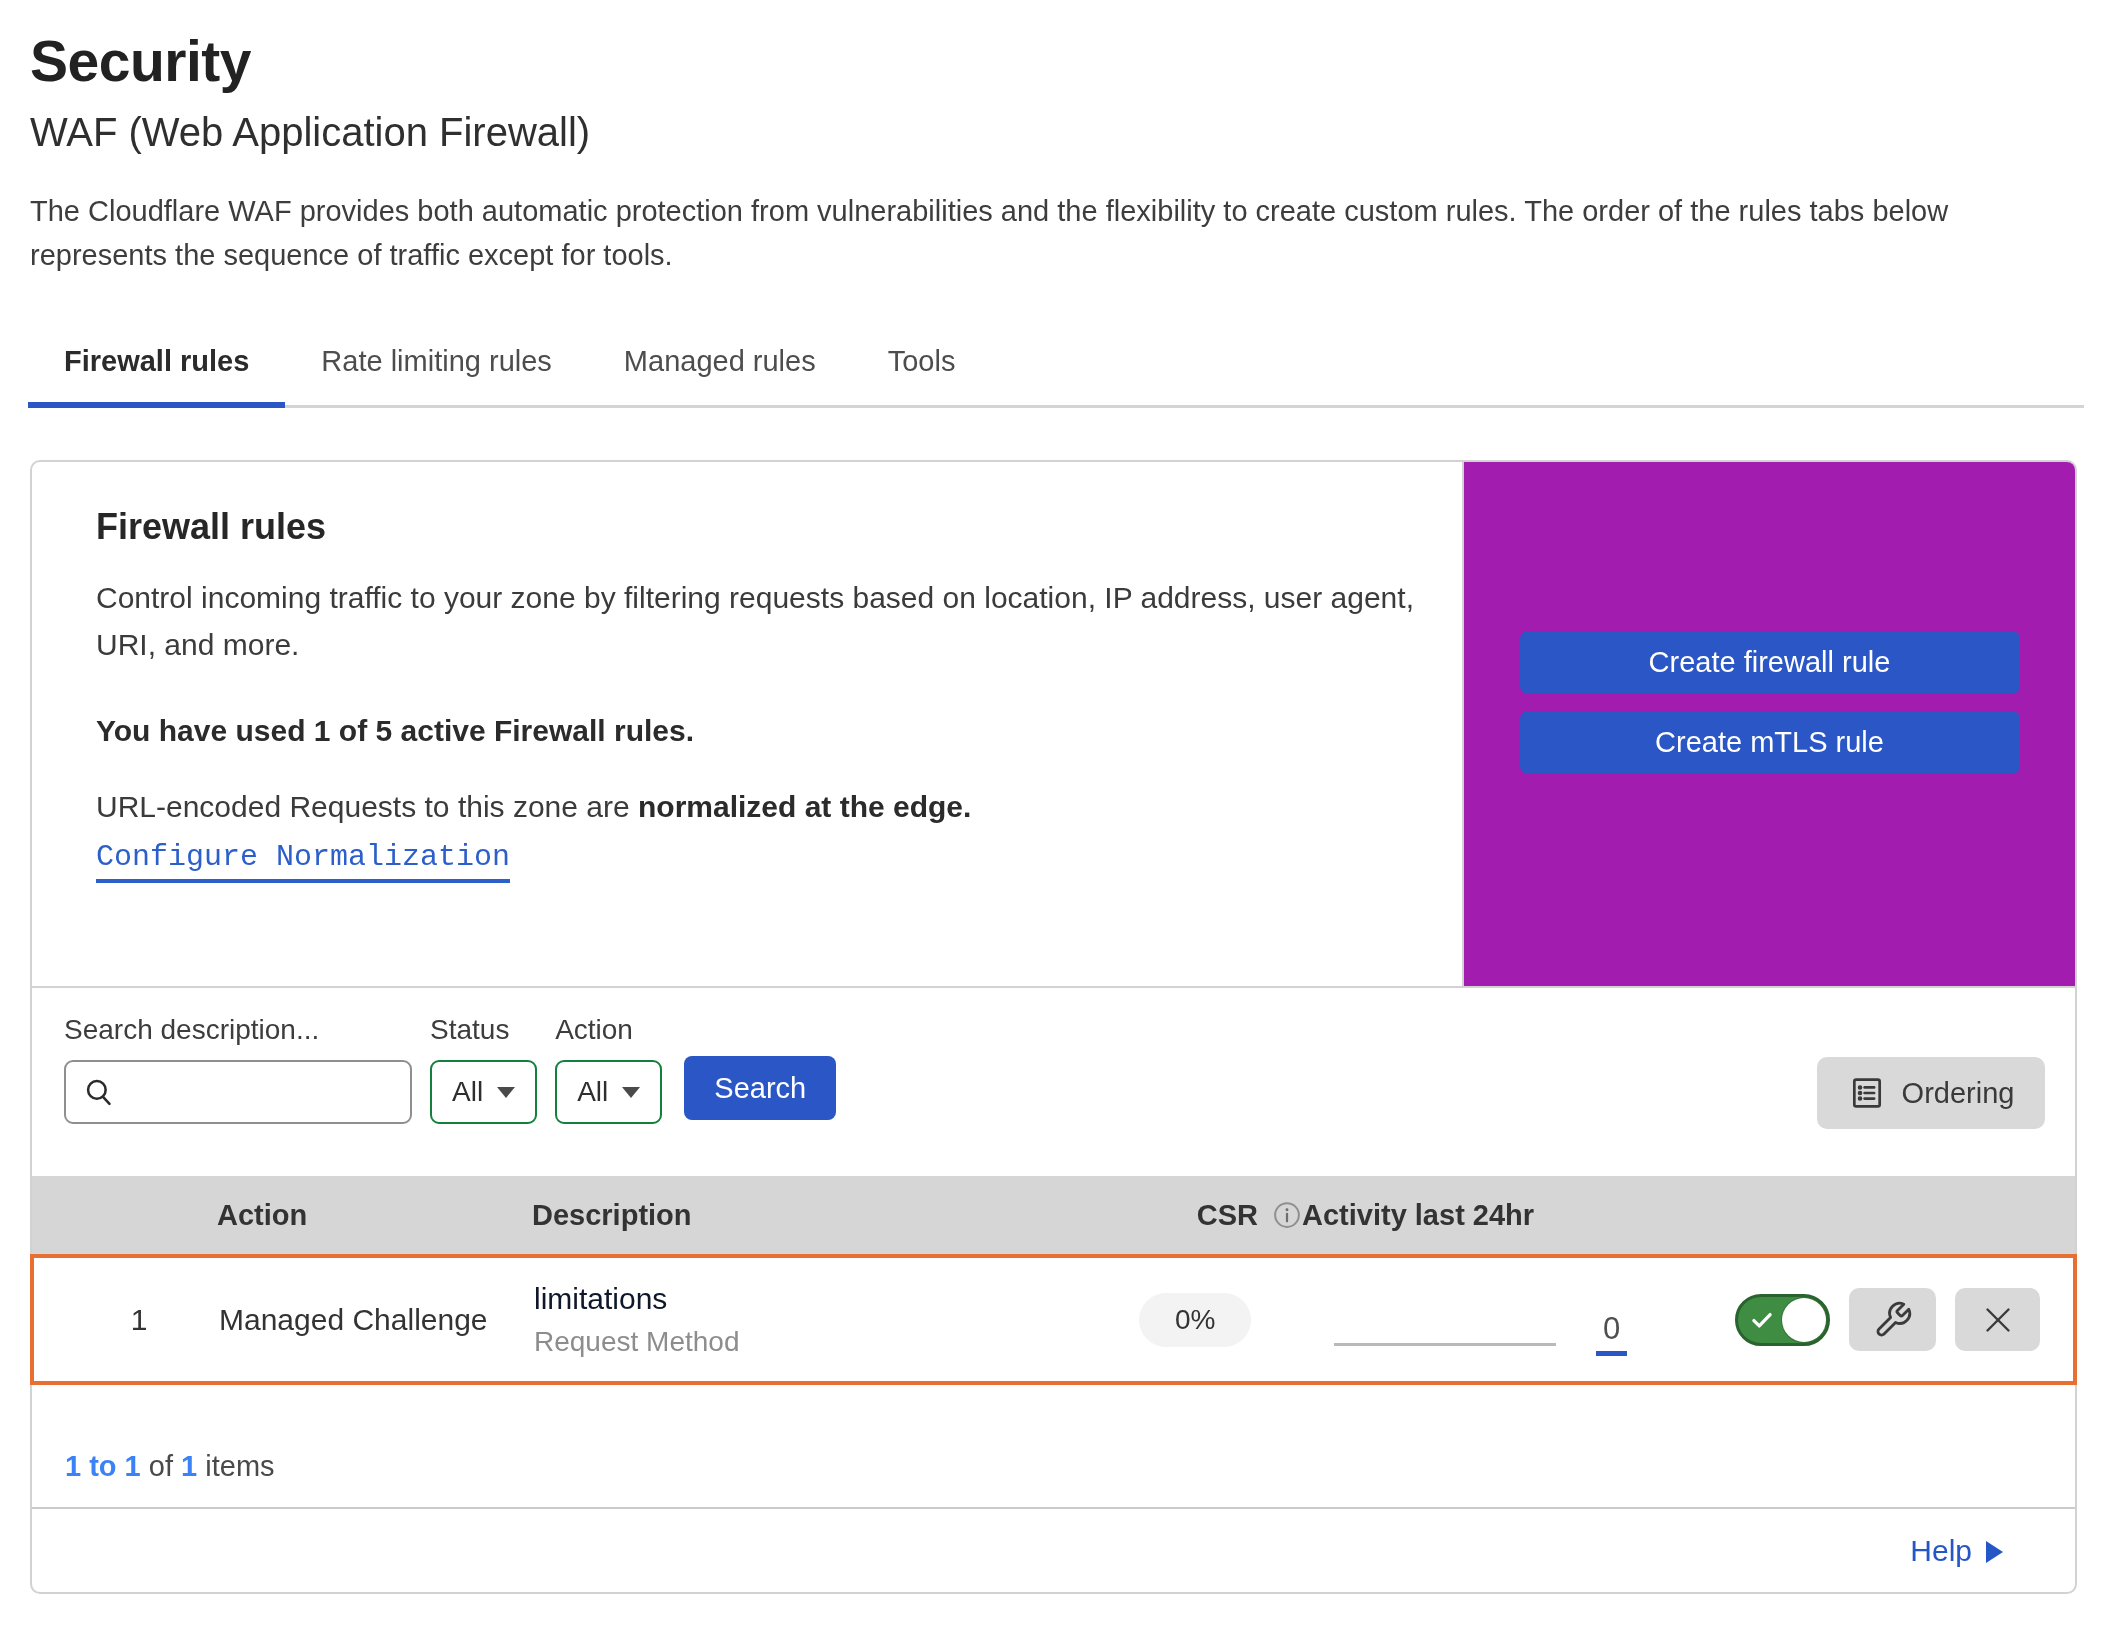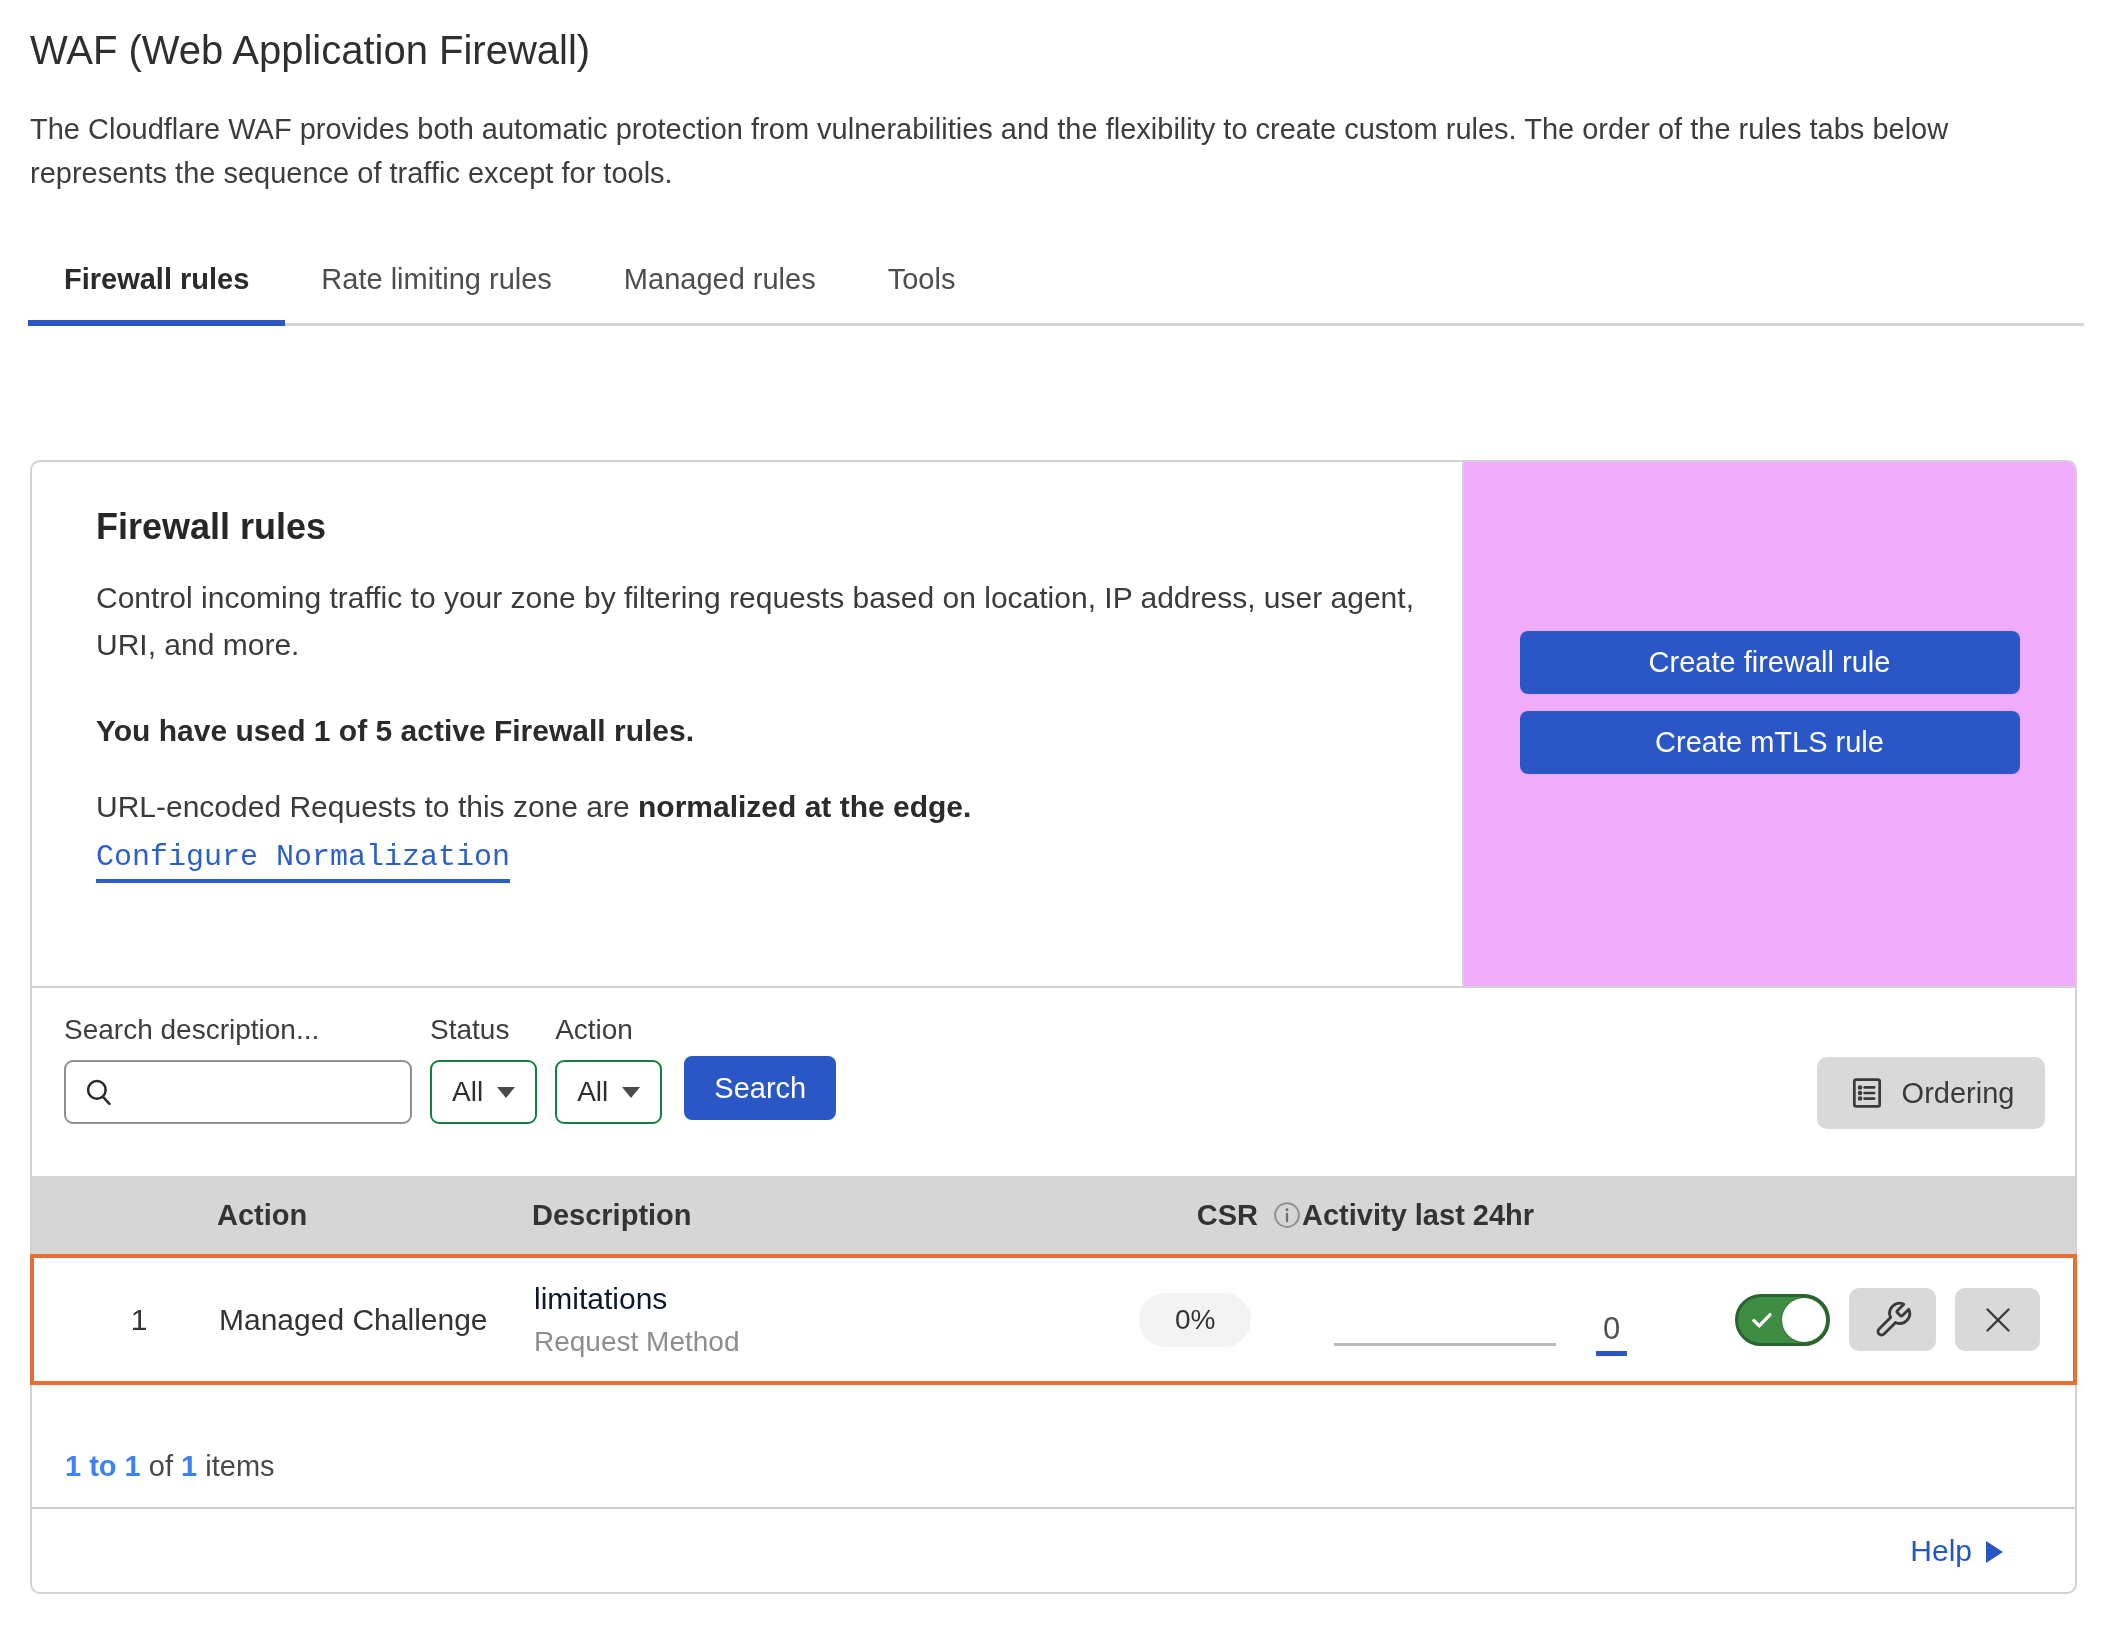--- a/index.html
+++ b/index.html
@@ -20,21 +20,21 @@
 
   .card-top { display:flex; height:526px; border-bottom:2px solid #d2d2d2; }
   .card-info { flex:1; padding:44px 40px 0 64px; }
   .card-heading { font-size:36px; font-weight:700; color:#272727; }
   .card-desc { font-size:30px; color:#3b3b3b; line-height:47px; margin-top:26px; max-width:1330px; }
   .usage-line { font-size:30px; font-weight:700; color:#2b2b2b; margin-top:46px; }
   .url-note { font-size:30px; color:#3b3b3b; margin-top:42px; }
   .url-note strong { color:#2b2b2b; }
   .config-link { display:inline-block; margin-top:16px; font-size:30px; color:#2c5fc9; text-decoration:none; border-bottom:4px solid #2c5fc9; padding-bottom:5px; cursor:pointer;font-family:Liberation Mono, monospace; }
 
-  .card-actions { width:613px; background:#f0abfc; border-left:2px solid #d2d2d2; border-radius:0 8px 0 0; display:flex; flex-direction:column; align-items:center; justify-content:center; gap:17px; padding-bottom:44px; }
+  .card-actions { width:613px; background:#a21caf; border-left:2px solid #d2d2d2; border-radius:0 8px 0 0; display:flex; flex-direction:column; align-items:center; justify-content:center; gap:17px; padding-bottom:44px; }
   .btn-primary { background:#2b57c6; color:#fff; font-size:29px; border:none; border-radius:8px; cursor:pointer; font-family:inherit; }
   .card-actions .btn-primary { width:500px; height:63px; }
 
   .filter-bar { height:188px; display:flex; align-items:flex-start; padding:26px 30px 11px 32px; }
   .fgroup { display:flex; flex-direction:column; }
   .flabel { font-size:28px; color:#3d3d3d; margin-bottom:14px; }
   .search-box { width:348px; height:64px; border:2px solid #8f8f8f; border-radius:9px; display:flex; align-items:center; padding-left:16px; background:#fff; }
   .search-box input { border:none; outline:none; font-size:28px; width:270px; margin-left:10px; font-family:inherit; color:#333; background:transparent; }
   .dropdown { height:64px; border:2px solid #15803d; border-radius:9px; background:#fff; font-size:28px; color:#2e2e2e; display:flex; align-items:center; gap:14px; padding:0 20px; cursor:pointer; font-family:inherit; }
   .caret-down { width:0; height:0; border-left:9px solid transparent; border-right:9px solid transparent; border-top:11px solid #4a4a4a; }
@@ -69,20 +69,21 @@
   .items-line span, .items-line strong { white-space:pre; }
 
   .help-bar { flex:1; display:flex; align-items:center; justify-content:flex-end; padding-right:72px; }
   .help-link { font-size:30px; color:#2456c6; display:flex; align-items:center; gap:14px; text-decoration:none; cursor:pointer; }
   .help-caret { width:0; height:0; border-left:17px solid #2456c6; border-top:11px solid transparent; border-bottom:11px solid transparent; margin-top:2px; }
 </style>
 </head>
 <body>
 
 <header class="page-header">
+  <h1 class="page-title">Security</h1>
   <h2 class="page-subtitle">WAF (Web Application Firewall)</h2>
   <p class="page-desc">The Cloudflare WAF provides both automatic protection from vulnerabilities and the flexibility to create custom rules. The order of the rules tabs below represents the sequence of traffic except for tools.</p>
 </header>
 
 <nav class="tabs">
   <div class="tab active">Firewall rules</div>
   <div class="tab">Rate limiting rules</div>
   <div class="tab">Managed rules</div>
   <div class="tab">Tools</div>
 </nav>

